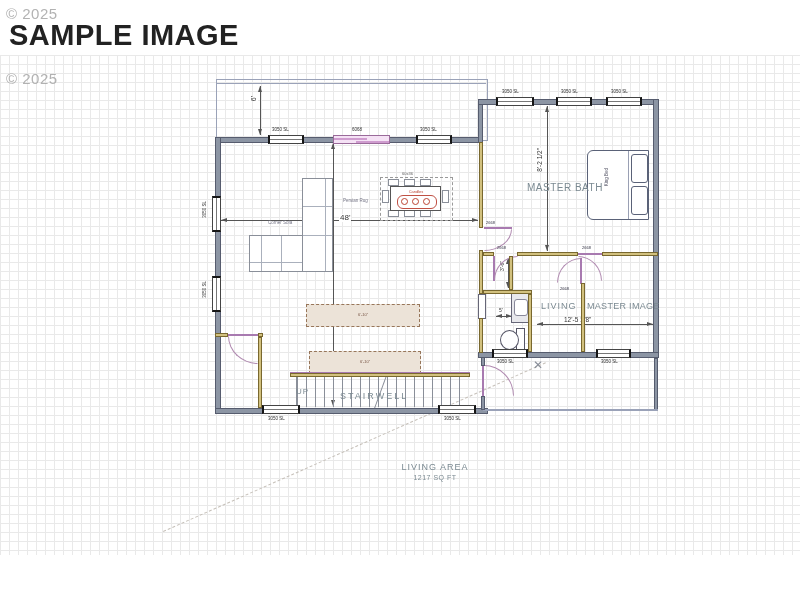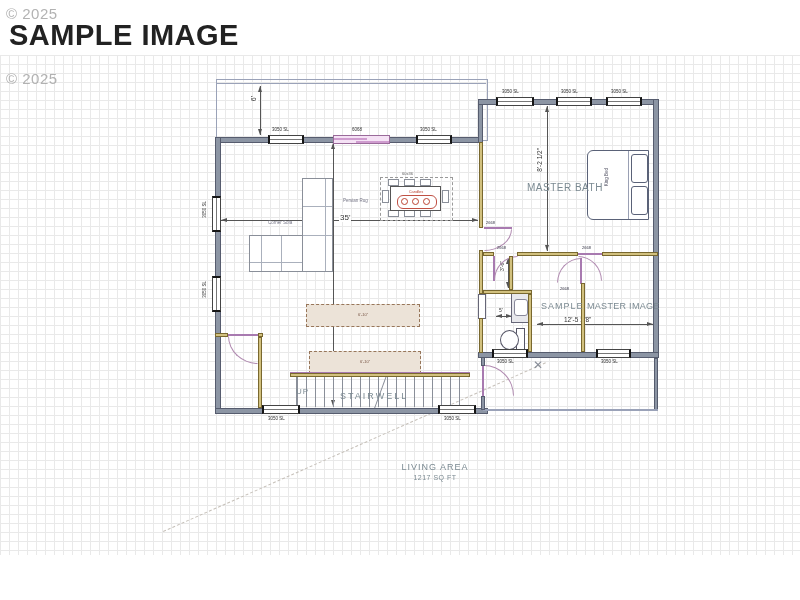--- a/index.html
+++ b/index.html
@@ -69,21 +69,21 @@
   <div class="a" style="left:216px;top:79px;width:270px;height:60px;border:1px solid #9aa2b8;"></div>
   <div class="a ln" style="left:216px;top:83px;width:270px;height:1px;"></div>
 
   <div class="a" style="left:163px;top:531px;width:418px;height:0;border-top:1px dashed #c6c0b9;transform:rotate(-23.8deg);transform-origin:0 0;"></div>
   <div class="a" style="left:533px;top:358px;font-size:12px;color:#8a8f99;">✕</div>
 
   <div class="a dv" style="left:260px;top:86px;height:49px;"></div>
   <div class="a dt vt" style="left:249px;top:96px;font-size:7px;">6'</div>
 
   <div class="a dh" style="left:221px;top:220px;width:257px;"></div>
-  <div class="a dt" style="left:339px;top:214px;font-size:8px;">35'</div>
+  <div class="a dt" style="left:339px;top:214px;font-size:8px;">48'</div>
 
   <div class="a dv" style="left:333px;top:143px;height:263px;"></div>
   <div class="a dt vt" style="left:322px;top:243px;font-size:8px;">24'</div>
 
   <div class="a dv" style="left:547px;top:106px;height:145px;"></div>
   <div class="a dt vt" style="left:536px;top:148px;font-size:6.5px;">8'-2 1/2"</div>
 
   <div class="a dh" style="left:537px;top:324px;width:116px;"></div>
   <div class="a dt" style="left:563px;top:317px;font-size:6.5px;">12'-5 1/8"</div>
 
@@ -213,17 +213,17 @@
   <div class="a tiny" style="left:268px;top:417px;font-size:4.5px;color:#333;">3050 SL</div>
   <div class="a wn" style="left:438px;top:405px;width:38px;height:9px;"></div>
   <div class="a tiny" style="left:444px;top:417px;font-size:4.5px;color:#333;">3050 SL</div>
 
   <div class="a wn" style="left:492px;top:349px;width:36px;height:9px;"></div>
   <div class="a tiny" style="left:497px;top:360px;font-size:4.5px;color:#333;">3050 SL</div>
   <div class="a wn" style="left:596px;top:349px;width:35px;height:9px;"></div>
   <div class="a tiny" style="left:601px;top:360px;font-size:4.5px;color:#333;">3050 SL</div>
 
   <div class="a lb" style="left:527px;top:183px;font-size:10px;letter-spacing:.5px;">MASTER BATH</div>
-  <div class="a lb" style="left:541px;top:302px;font-size:9px;">SAMPLE</div>
+  <div class="a lb" style="left:541px;top:302px;font-size:9px;">LIVING</div>
   <div class="a lb" style="left:587px;top:302px;font-size:9px;letter-spacing:.3px;">MASTER IMAGE</div>
   <div class="a lb" style="left:395px;top:463px;width:80px;text-align:center;font-size:9px;">LIVING AREA</div>
   <div class="a lb" style="left:395px;top:474px;width:80px;text-align:center;font-size:7px;letter-spacing:.5px;">1217 SQ FT</div>
 </div>
 
 </body></html>

